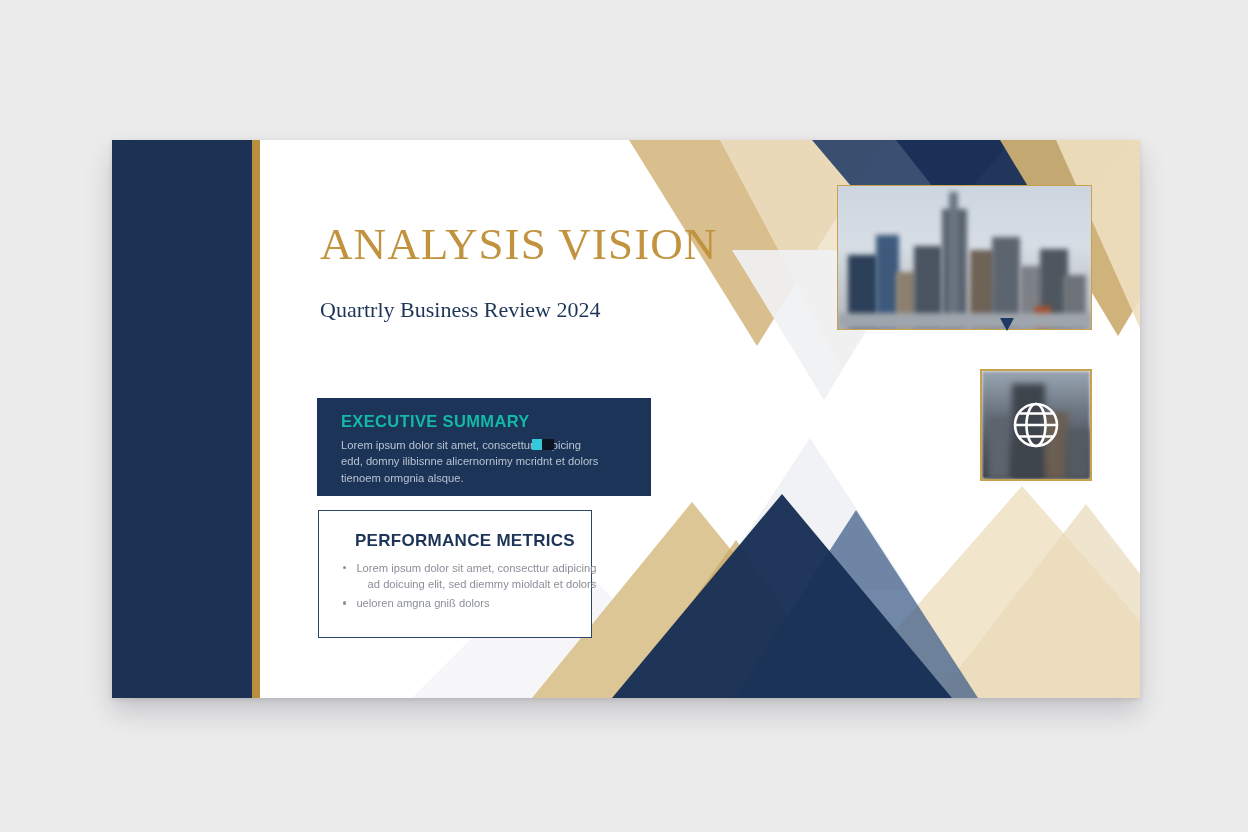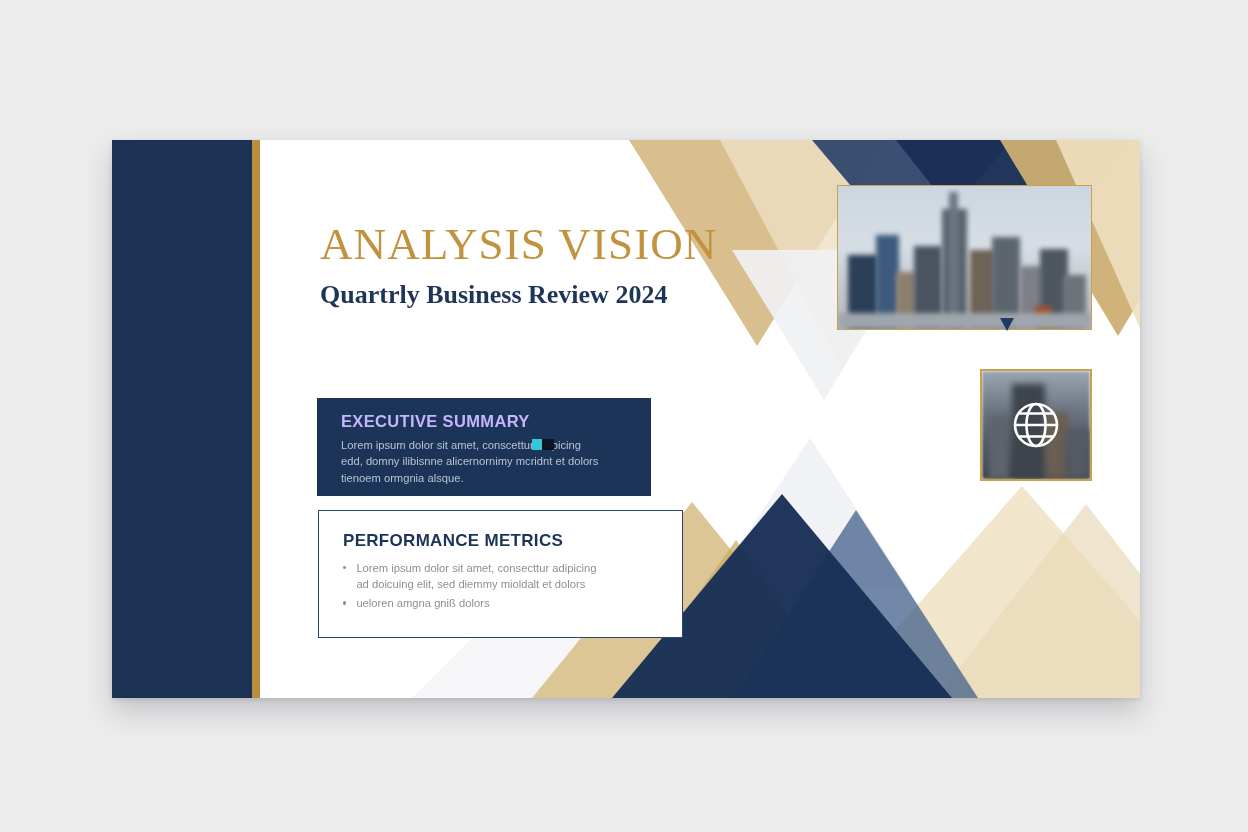--- a/index.html
+++ b/index.html
@@ -163,38 +163,37 @@
     font-family:"Liberation Serif", serif;
     font-size:45px;
     color:#c1933f;
     letter-spacing:1.1px;
     font-variant:small-caps;
     white-space:nowrap;
     line-height:1;
   }
   #slide-subtitle{
     font-family:"Liberation Serif", serif;
-    font-size:26px;
+    font-size:22px;
     color:#1e3558;
-    margin-top:15px;
+    margin-top:32px;
     white-space:nowrap;
     line-height:1;
-    font-weight:bold;
   }
 
   
   #exec-card{
     position:absolute; left:205px; top:258px;
     width:334px; height:98px;
     background:#1c3457;
     z-index:6;
     padding:14px 20px 0 24px;
   }
   #exec-title{
-    color:#c4b5fd;
+    color:#14b8a6;
     font-size:16.5px;
     font-weight:bold;
     letter-spacing:.35px;
     margin-bottom:6px;
   }
   #exec-body{
     color:#b9c3d2;
     font-size:11.2px;
     line-height:1.46;
     white-space:pre-line;
@@ -202,25 +201,26 @@
   }
   #exec-glitch{
     position:absolute; left:215px; top:41px;
     width:22px; height:11px;
     background:linear-gradient(90deg,#35c7da 0 45%, #0d1420 45% 100%);
     z-index:7;
   }
 
   #metrics-card{
     position:absolute; left:206px; top:370px;
-    width:365px; height:128px;
+    width:274px; height:128px;
     background:#ffffff;
     border:1.6px solid #2b4668;
     z-index:6;
     padding:20px 16px 0 24px;
+    text-align:right;
   }
   #metrics-title{
     color:#1c3457;
     font-size:17px;
     font-weight:bold;
     letter-spacing:.3px;
     margin-bottom:9px;
   }
   .metric-line{
     display:flex; gap:10px;

